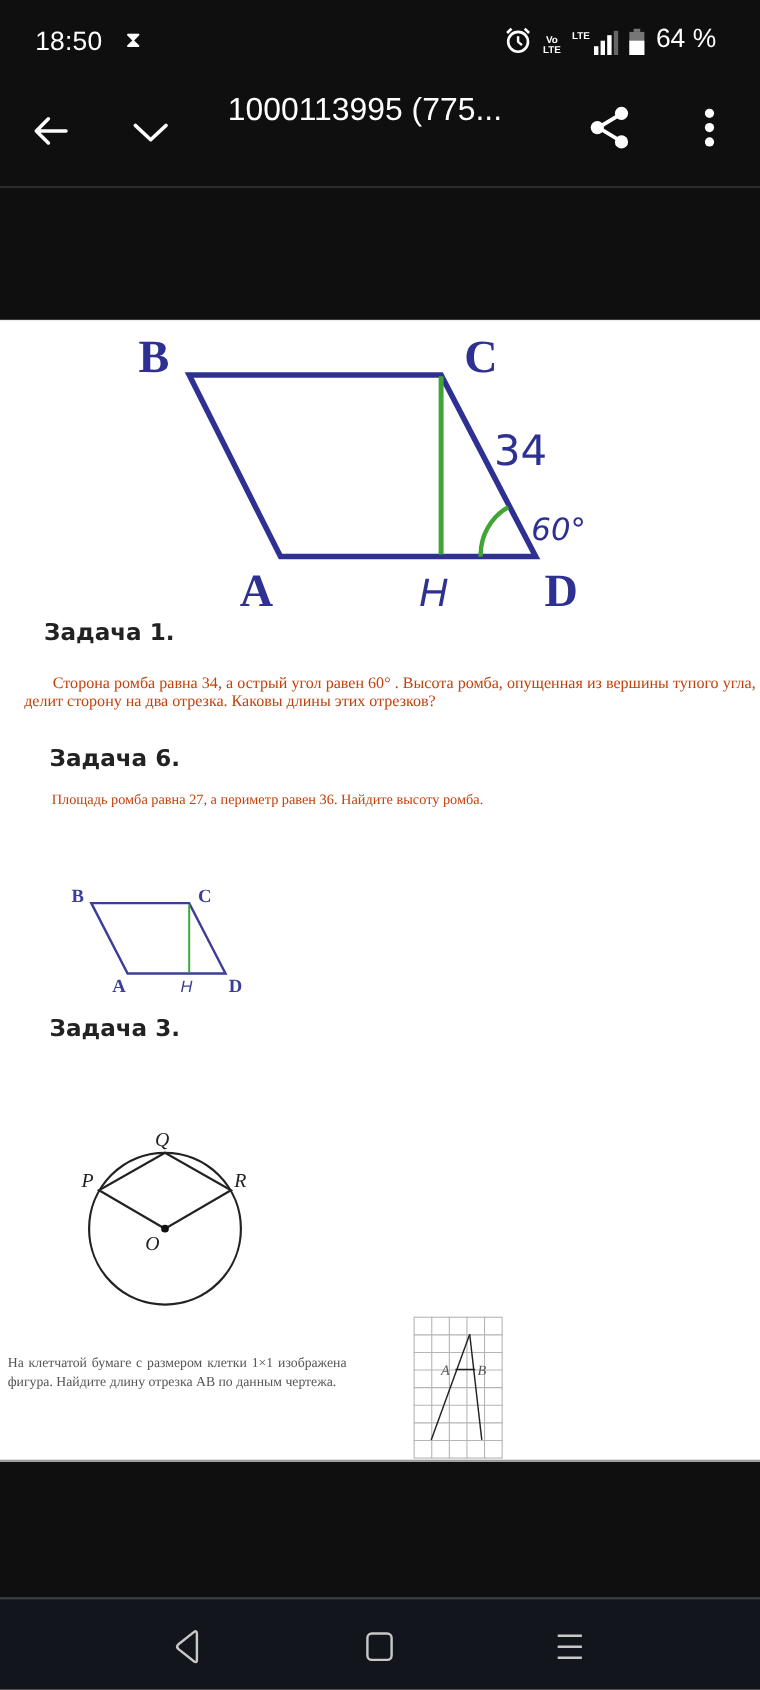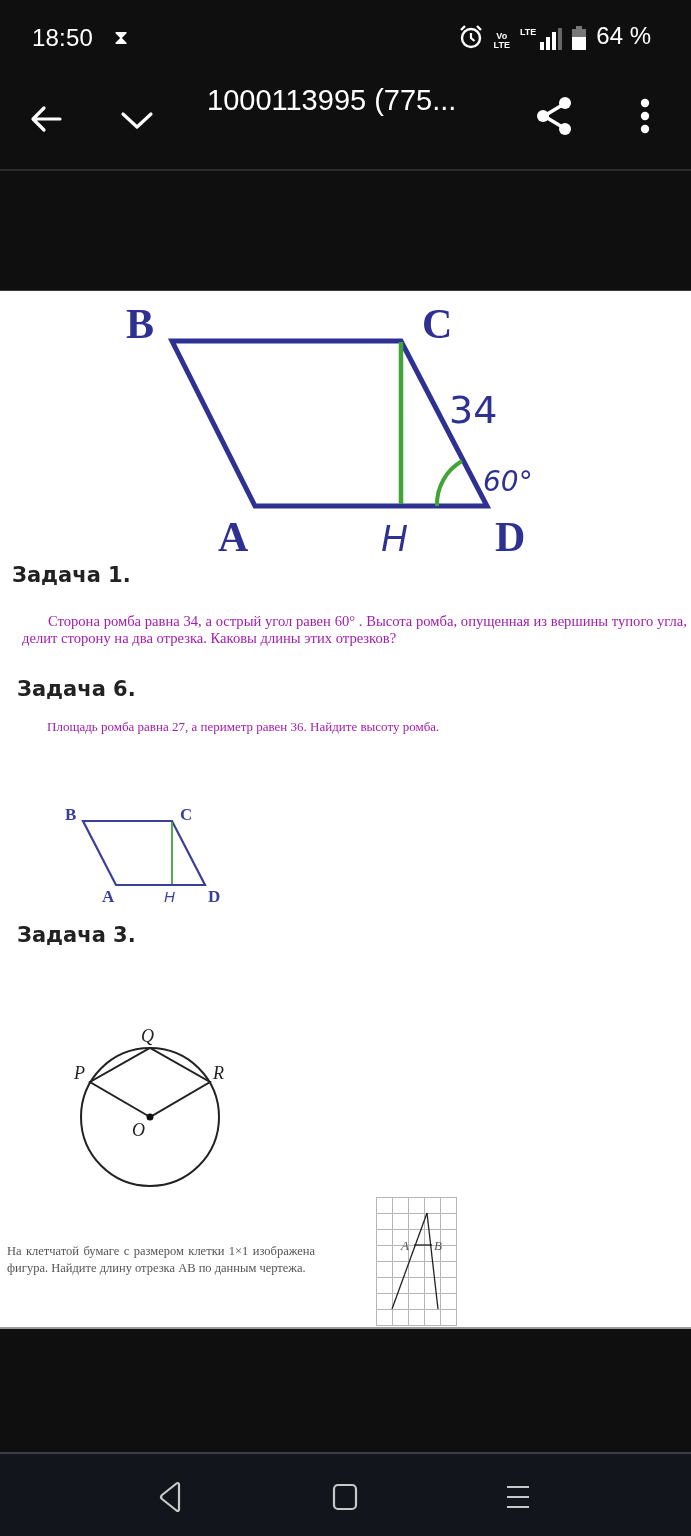--- a/index.html
+++ b/index.html
@@ -14,26 +14,26 @@
   #appbar { left:0; top:70px; width:548px; height:100px; }
   #back-btn { left:22px; top:24px; width:50px; height:50px; }
   #expand-btn { left:112px; top:24px; width:50px; height:50px; }
   #title { left:207px; top:14px; font-size:29px; white-space:nowrap; }
   #subtitle { left:207px; top:56px; font-size:17px; white-space:nowrap; color:#e8e8e8; }
   #share-btn { left:530px; top:22px; width:50px; height:50px; }
   #more-btn { left:625px; top:22px; width:40px; height:50px; }
   #appbar-divider { left:0; top:169px; width:691px; height:2px; background:#2c2c2c; }
   
   #page { left:0; top:290px; width:691px; height:1039px; background:#ffffff; border-top:1px solid #3a3a3a; border-bottom:2px solid #9a9a9a; box-sizing:border-box; color:#111; }
-  .heading { font-family:"DejaVu Sans", sans-serif; font-weight:bold; font-size:21px; color:#222; }
-  .serif { font-family:"Liberation Serif", serif; color:#a21caf; }
+  .heading { font-family:"DejaVu Sans", sans-serif; font-weight:bold; font-size:21px; color:#222;margin-left:28px; }
+  .serif { font-family:"Liberation Serif", serif; color:#c2410c; }
   #task1-text { left:22px; top:322px; width:665px; font-size:14.6px; line-height:17px; text-align:justify; text-indent:26px; }
   #task2-text { left:47px; top:428px; font-size:13px; white-space:nowrap; }
   #task3-text { left:32px; top:685px; width:646px; font-size:14px; line-height:17px; text-align:justify; text-indent:26px; }
-  #task4-text { left:7px; top:940px; width:308px; font-size:12.5px; line-height:17px; color:#555; text-align:justify;margin-top:12px; }
+  #task4-text { left:7px; top:940px; width:308px; font-size:12.5px; line-height:17px; color:#555; text-align:justify; }
   
   #navbar { left:0; top:1452px; width:691px; height:84px; background:#12151c; border-top:2px solid #3a3d44; box-sizing:border-box; }
   .navbtn { top:18px; width:50px; height:50px; }
 </style>
 </head>
 <body>
 
 <div class="abs" id="status-time">18:50</div>
 <div class="abs" id="status-hourglass">⧗</div>
 <div class="abs" id="status-right">

